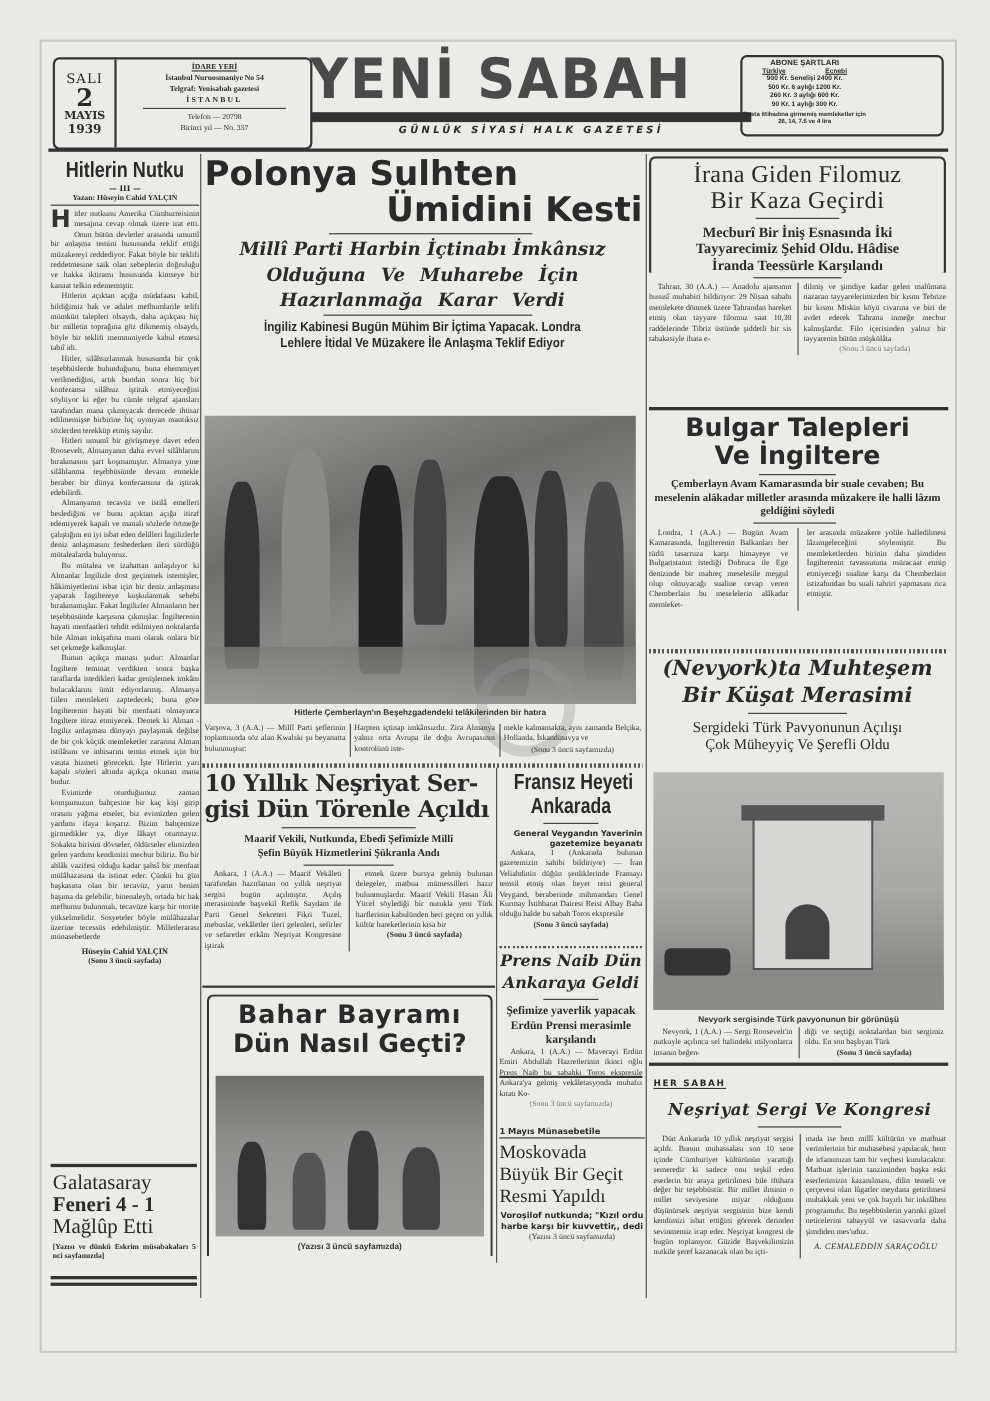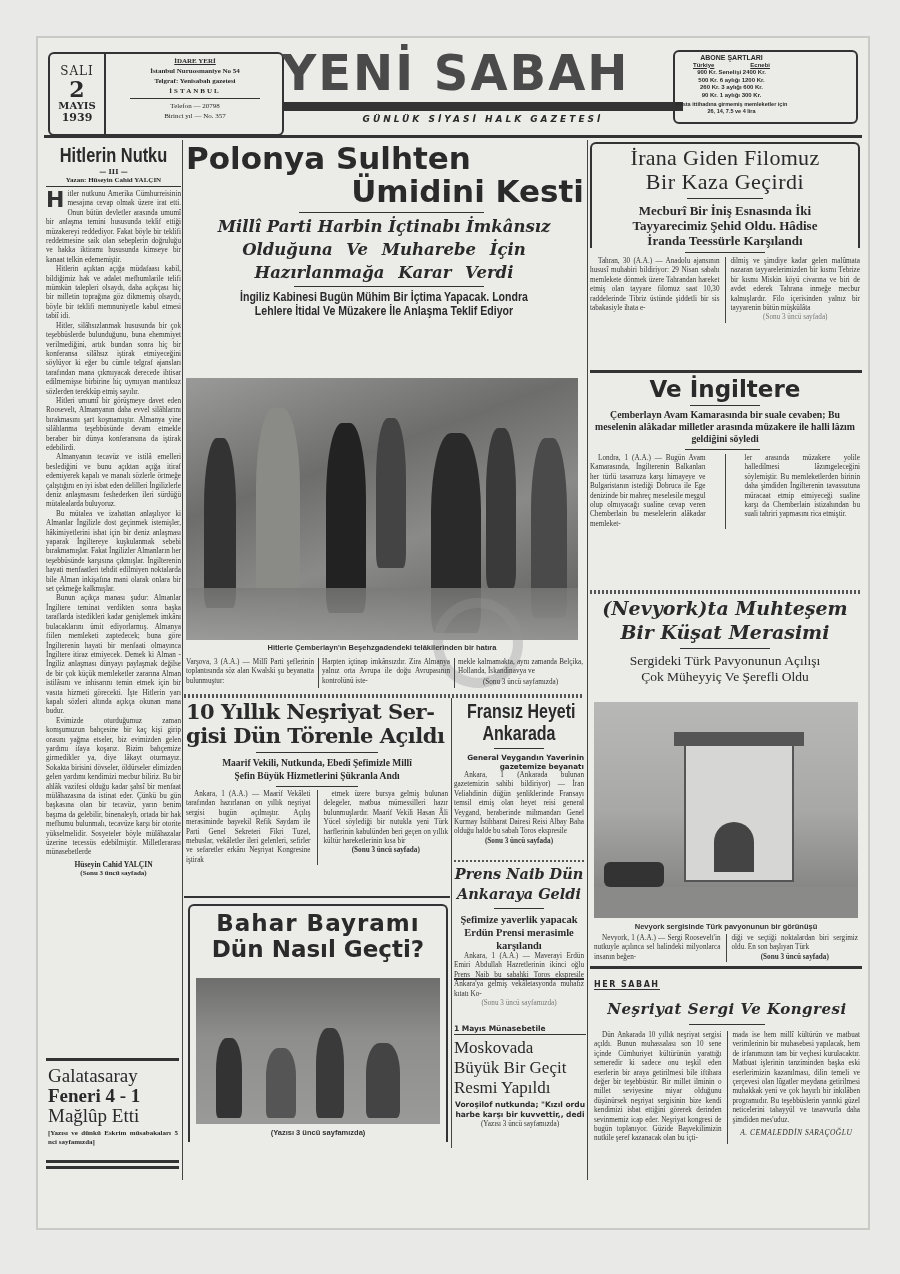--- a/index.html
+++ b/index.html
@@ -216,25 +216,26 @@
       <div style="width:1px;background:#444;"></div>
       <div style="width:130px;">
         <div class="body-text">dilmiş ve şimdiye kadar gelen malûmata nazaran tayyarelerimizden bir kısmı Tebrize bir kısmı Miskin köyü civarına ve biri de avdet ederek Tahrana inmeğe mecbur kalmışlardır. Filo içerisinden yalnız bir tayyarenin bütün müşkülâta</div>
         <div class="body-text" style="text-align:center;color:#777;">(Sonu 3 üncü sayfada)</div>
       </div>
     </div>
   </div>
   <div class="rule" style="left:552px;top:332px;width:272px;height:3px;"></div>
 
   <div class="abs center" style="left:552px;top:338px;width:270px;">
+    <div style="font-family:'DejaVu Sans',sans-serif;font-weight:bold;font-size:23px;line-height:26px;">Bulgar Talepleri</div>
     <div style="font-family:'DejaVu Sans',sans-serif;font-weight:bold;font-size:23px;line-height:26px;">Ve İngiltere</div>
     <div style="height:1px;background:#333;margin:3px 100px;"></div>
     <div style="font-family:'Liberation Serif',serif;font-weight:bold;font-size:9.8px;line-height:12px;padding:0 2px;">Çemberlayn Avam Kamarasında bir suale cevaben; Bu meselenin alâkadar milletler arasında müzakere ile halli lâzım geldiğini söyledi</div>
     <div style="height:1px;background:#333;margin:4px 100px 4px 95px;"></div>
-    <div style="display:flex;gap:19px;text-align:left;">
+    <div style="display:flex;gap:8px;text-align:left;">
       <div class="body-text" style="width:130px;text-indent:8px;">Londra, 1 (A.A.) — Bugün Avam Kamarasında, İngilterenin Balkanları her türlü tasarruza karşı himayeye ve Bulgaristanın istediği Dobruca ile Ege denizinde bir mahreç meselesile meşgul olup olmıyacağı sualine cevap veren Chemberlain bu meselelerin alâkadar memleket-</div>
       <div style="width:1px;background:#444;"></div>
       <div class="body-text" style="width:130px;">ler arasında müzakere yolile halledilmesi lâzımgeleceğini söylemiştir. Bu memleketlerden birinin daha şimdiden İngilterenin tavassutuna müracaat etmip etmiyeceği sualine karşı da Chemberlain istizahından bu suali tahriri yapmasını rica etmiştir.</div>
     </div>
   </div>
   <div class="zig" style="left:552px;top:552px;width:270px;"></div>
 
   <div class="abs center" style="left:552px;top:558px;width:270px;text-align:center;">
     <div style="font-family:'DejaVu Serif',serif;font-style:italic;font-weight:bold;font-size:19px;line-height:24px;white-space:nowrap;">(Nevyork)ta Muhteşem</div>
     <div style="font-family:'DejaVu Serif',serif;font-style:italic;font-weight:bold;font-size:19px;line-height:24px;">Bir Küşat Merasimi</div>

